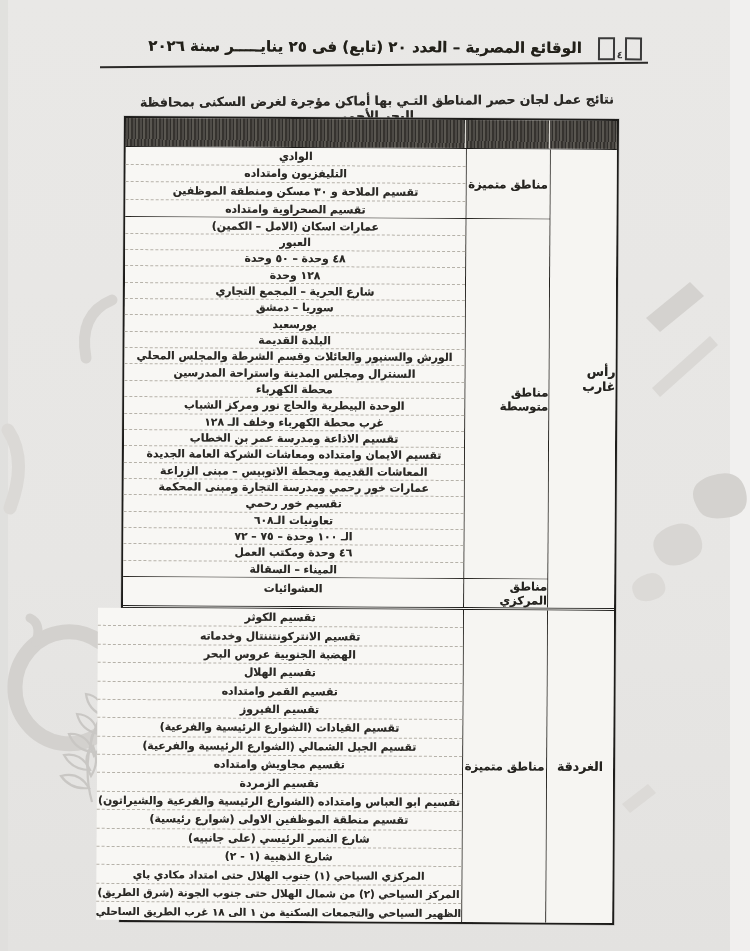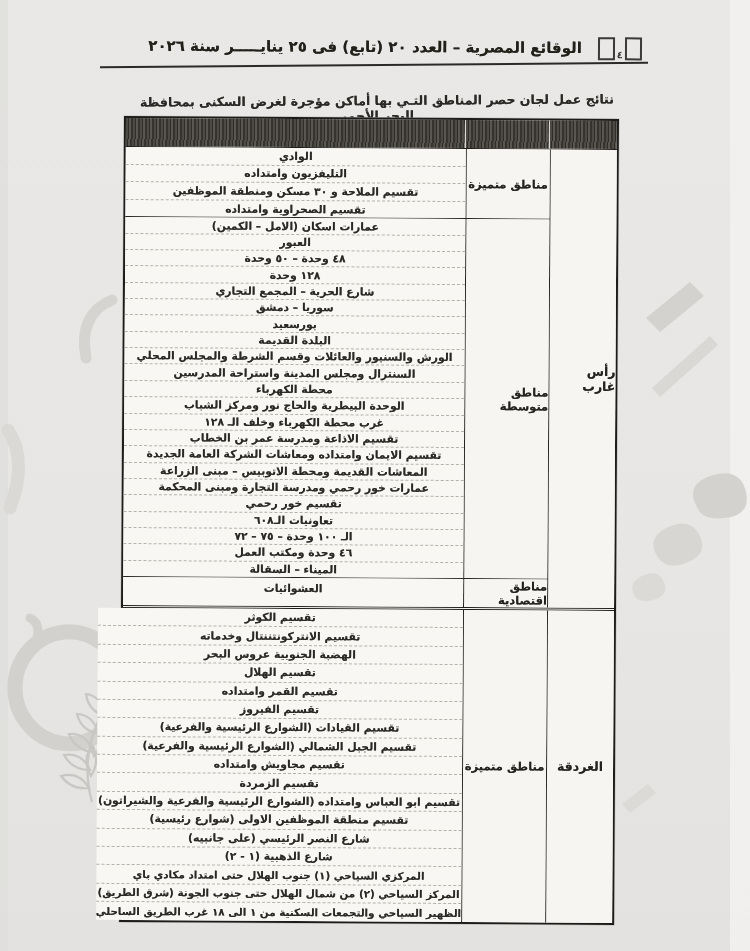--- a/index.html
+++ b/index.html
@@ -180,21 +180,21 @@
                 <div class="area-row">المعاشات القديمة ومحطة الاتوبيس – مبنى الزراعة</div>
                 <div class="area-row">عمارات خور رحمي ومدرسة التجارة ومبنى المحكمة</div>
                 <div class="area-row">تقسيم خور رحمي</div>
                 <div class="area-row">تعاونيات الـ٦٠٨</div>
                 <div class="area-row">الـ ١٠٠ وحدة – ٧٥ – ٧٢</div>
                 <div class="area-row">٤٦ وحدة ومكتب العمل</div>
                 <div class="area-row">الميناء – السقالة</div>
               </div>
             </div>
             <div class="class-group group-2">
-              <div class="classification-cell">مناطق اقتصادية</div>
+              <div class="classification-cell">مناطق المركزي</div>
               <div class="group-rows">
                 <div class="area-row">العشوائيات</div>
               </div>
             </div>
           </div>
         </div>
         <div class="table-section sec-1">
           <div class="city-cell">الغردقة</div>
           <div class="section-groups">
             <div class="class-group group-0">

